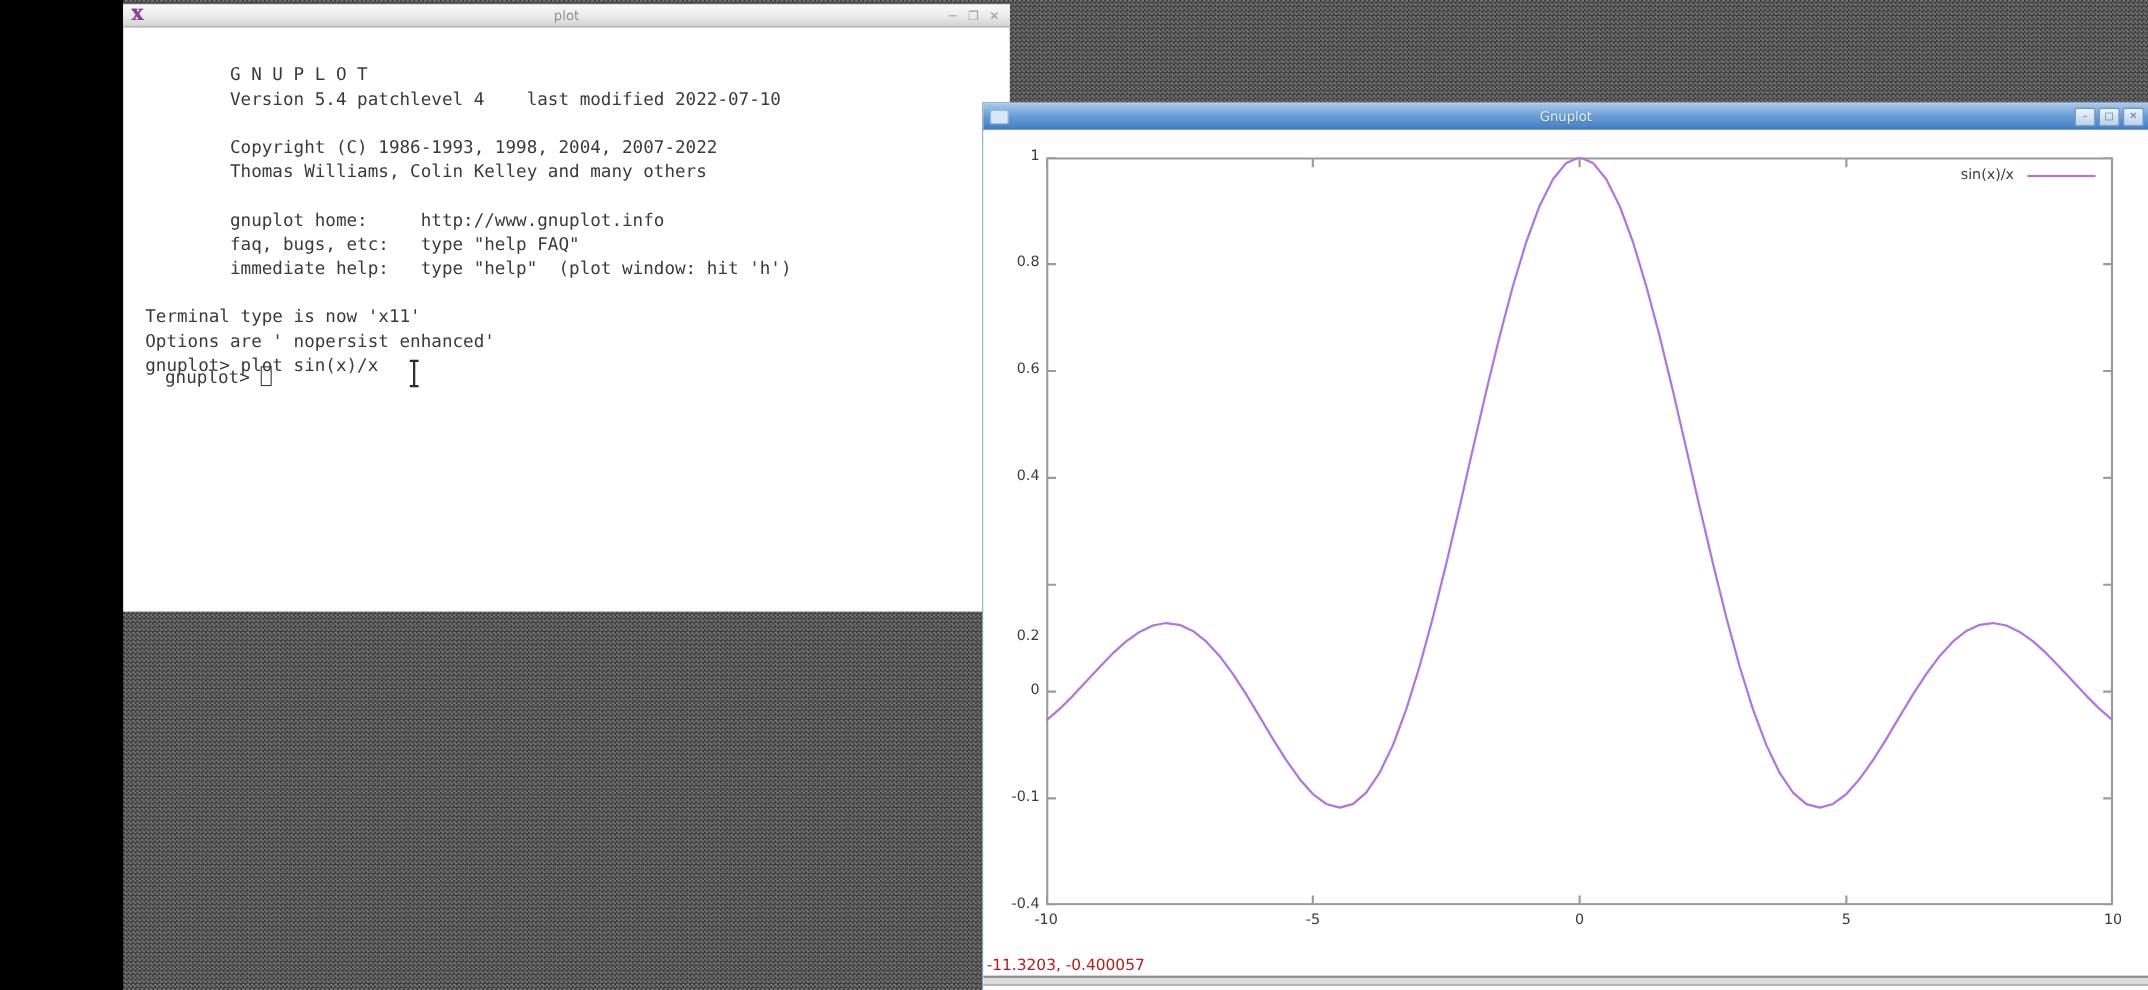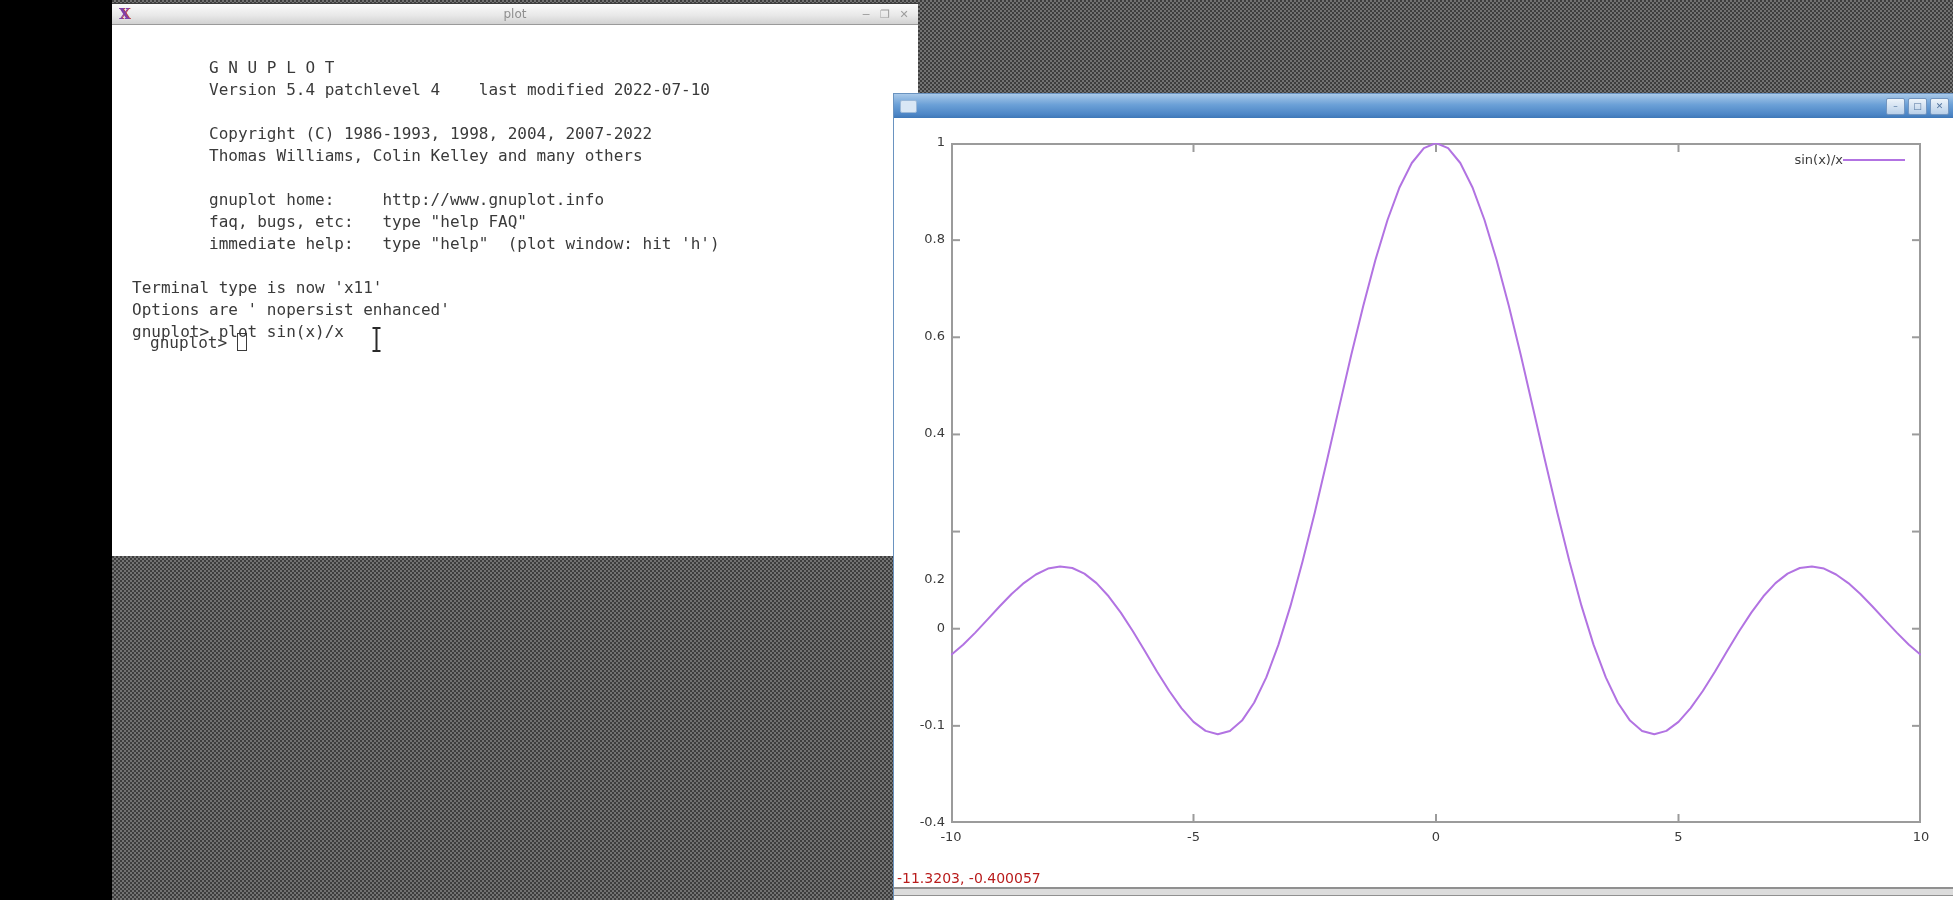--- a/index.html
+++ b/index.html
@@ -79,21 +79,21 @@
   }
   .plot-area{position:absolute;left:0;top:24px;right:0;bottom:0;background:#fff;}
   #plot-svg{position:absolute;left:57px;top:25px;}
   .tick-label{
     position:absolute;font-family:"DejaVu Sans",sans-serif;
     font-size:13px;color:#3a3a3a;pointer-events:none;
   }
   .tick-label.y{width:44px;text-align:right;}
   .tick-label.x{width:44px;text-align:center;}
   .legend{
-    position:absolute;top:34px;right:48px;display:flex;align-items:center;margin-left:10px;
+    position:absolute;top:34px;right:48px;display:flex;align-items:center;gap:12px;margin-left:10px;
   }
   .legend-text{font-size:13px;color:#3c3c3c;}
   .legend-line{display:inline-block;width:62px;height:2px;background:#b273e2;}
   .status-readout{
     position:absolute;left:3px;top:752px;font-size:14px;color:#b91c1c;
   }
   .bottom-strip{
     position:absolute;left:0;top:769px;width:100%;height:6px;background:#dcdcdc;
     border-top:2px solid #909090;border-bottom:1px solid #909090;
   }
@@ -131,20 +131,21 @@
     <span class="hollow-cursor"></span>
   </div>
   <svg class="ibeam-cursor" width="13" height="27">
     <path d="M2.5 2 H10.5 M6.5 2 V25 M2.5 25 H10.5" stroke="#2a2a2a" stroke-width="2" fill="none"></path>
   </svg>
 </div>
 
 <div class="gnuplot-window">
   <div class="gp-titlebar">
     <span class="gp-icon"></span>
+    <span class="gp-title">Gnuplot</span>
     <span class="gp-buttons">
       <span class="gp-btn">–</span>
       <span class="gp-btn">□</span>
       <span class="gp-btn">✕</span>
     </span>
   </div>
 
   <div class="plot-area">
     <svg id="plot-svg" width="970" height="680" viewBox="0 0 970 680">
         <rect x="1" y="1" width="968" height="678" fill="none" stroke="#9b9b9b" stroke-width="2"></rect>

